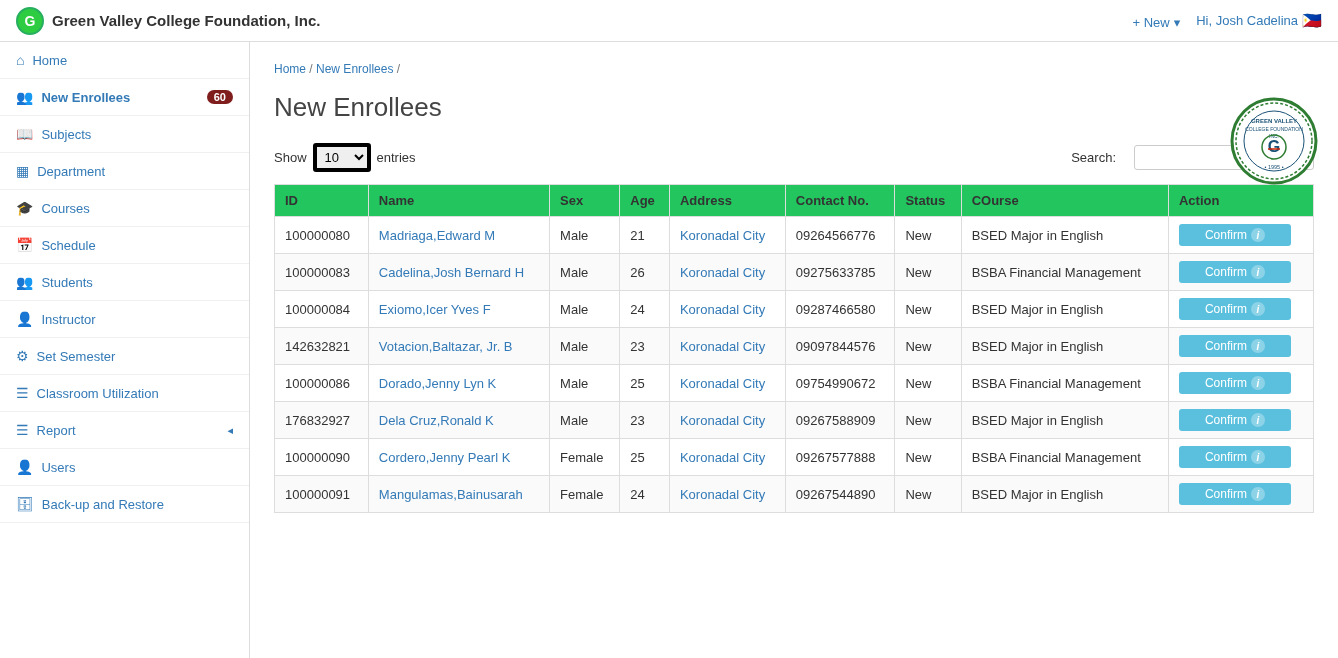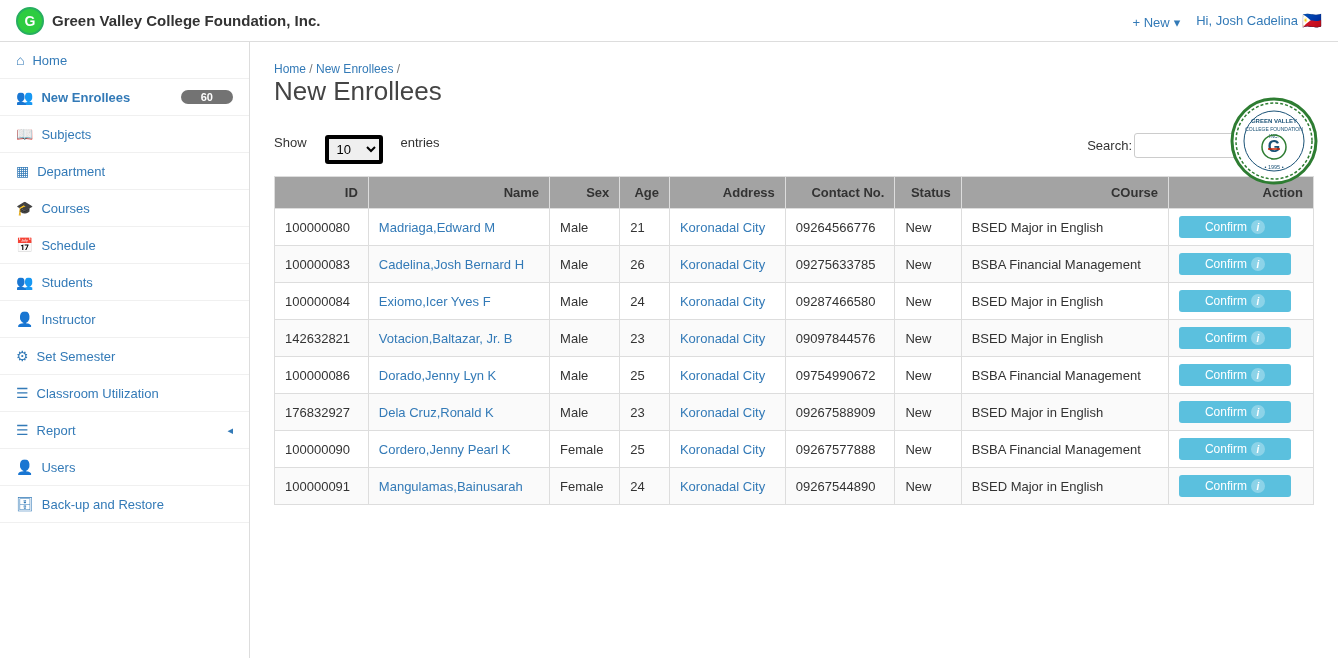--- a/index.html
+++ b/index.html
@@ -63,40 +63,41 @@
       display: flex;
       align-items: center;
       gap: 8px;
       padding: 10px 16px;
       color: #337ab7;
       cursor: pointer;
       font-size: 13px;
       border-bottom: 1px solid #f0f0f0;
     }
     .sidebar-item .badge {
-      background: #737373;
+      background: #7f1d1d;
       color: #fff;
       border-radius: 10px;
-      padding: 1px 20px;
+      padding: 1px 7px;
       font-size: 11px;
       margin-left: auto;
     }
     .sidebar-icon { font-size: 14px; color: #337ab7; }
 
     
     .main {
       margin-left: 250px;
       margin-top: 42px;
       padding: 20px 24px;
     }
 
     
     .breadcrumb {
       font-size: 12px;
       color: #777;
+      margin-bottom: 16px;
     }
     .breadcrumb a { color: #337ab7; text-decoration: none; }
 
     
     .page-title {
       font-size: 26px;
       font-weight: 300;
       color: #444;
       margin-bottom: 20px;
     }
@@ -109,52 +110,51 @@
     }
 
     
     .table-controls {
       display: flex;
       align-items: center;
       justify-content: space-between;
       margin-bottom: 12px;
     }
     .show-entries {
-      display: flex; gap: 18px;
-      font-size: 13px;
-      margin-top: 8px;
+      display: flex; align-items: center; gap: 6px;
+      font-size: 13px;
     }
     .show-entries select {
       border: 4px solid #000000;
       border-radius: 3px;
       padding: 2px 4px;
       font-size: 13px;
     }
     .search-area {
-      display: flex; align-items: center; gap: 2px;
+      display: flex; align-items: center; gap: 18px;
     }
     .search-area input {
       border: 1px solid #ccc;
       border-radius: 3px;
       padding: 4px 8px;
       font-size: 13px;
       width: 180px;
     }
 
     
     .data-table {
       width: 100%;
       border-collapse: collapse;
       font-size: 13px;
     }
     .data-table th {
-      background: #a3a3a3;
+      background: #22c55e;
       border: 1px solid #ddd;
       padding: 8px 10px;
-      text-align: right;
+      text-align: left;
       font-weight: bold;
       color: #333;
     }
     .data-table td {
       border: 1px solid #ddd;
       padding: 7px 10px;
       vertical-align: middle;
     }
     .data-table tr:nth-child(even) { background: #fafafa; }
     .link-text { color: #337ab7; text-decoration: none; cursor: pointer; }

